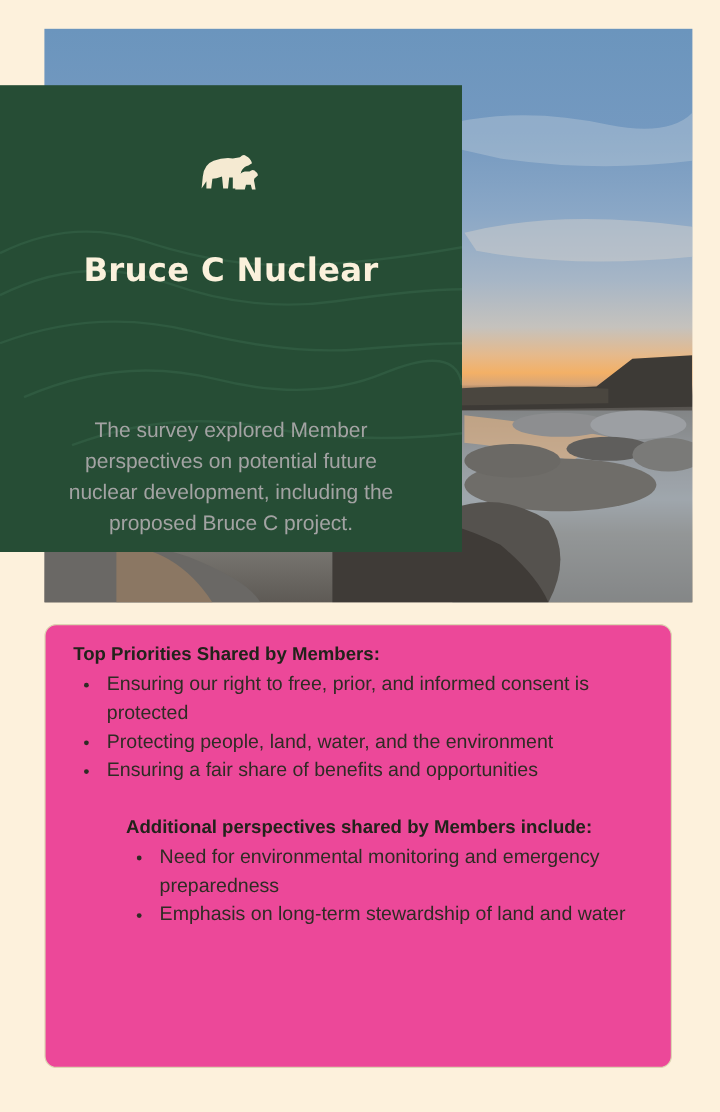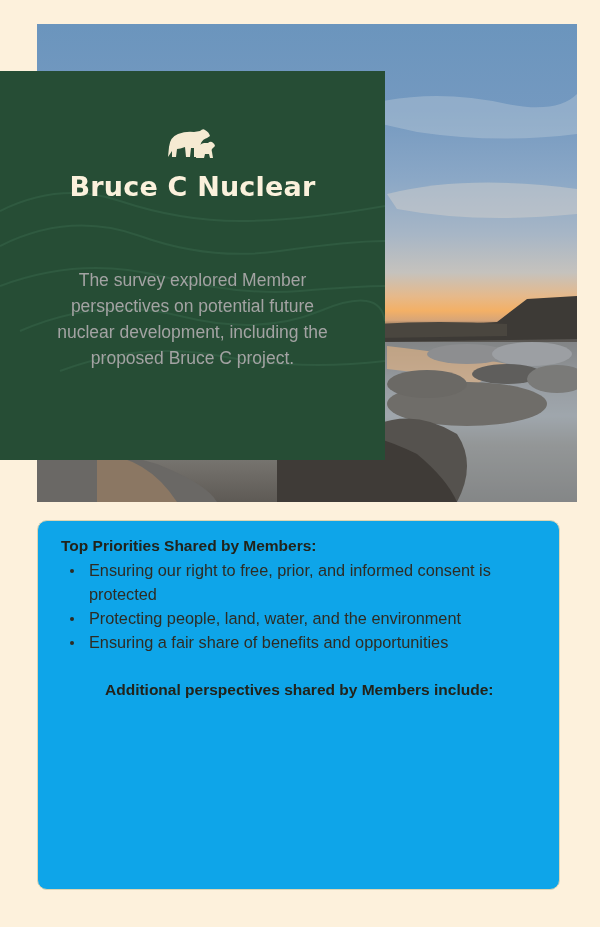--- a/index.html
+++ b/index.html
@@ -12,37 +12,37 @@
       background: linear-gradient(180deg,
         #6b95bd 0%, #7499c0 18%, #8aa7c6 32%, #a7b6c6 44%, #c5c2bd 52%,
         #e6b98a 57%, #f3b066 60%, #d7a578 62%, #4e4a45 64%, #6a6866 70%,
         #8a8d92 76%, #9aa1a8 82%, #7f7d78 88%, #5e5a55 100%);
     }
     .photo svg { position: absolute; left: 0; top: 0; }
 
     .panel {
       position: absolute; left: 0; top: 71px; width: 385px; height: 389px;
       background: #264d35; overflow: hidden;
-      display: flex; flex-direction: column; align-items: center;
+      display: flex; flex-direction: column; align-items: center; gap: 39px;
     }
     .panel .waves { position: absolute; left: 0; top: 0; pointer-events: none; }
     .bear { position: relative; margin-top: 56px; width: 54px; height: 32px; }
     .title {
       position: relative; margin-top: 10px; color: #fbf1dc;
       font-family: "DejaVu Sans", sans-serif; font-weight: bold;
       font-size: 27px; line-height: 36px; text-align: center; letter-spacing: 0.2px;
     }
     .desc {
       position: relative; margin-top: 62px; color: #a3a3a3;
       font-size: 17.5px; line-height: 26px; text-align: center; width: 300px;
     }
 
     .card {
       position: absolute; left: 37px; top: 520px; width: 523px; height: 370px;
-      background: #0ea5e9; border: 1px solid #ddd5b2; border-radius: 10px;
+      background: #ec4899; border: 1px solid #ddd5b2; border-radius: 10px;
       padding: 13px 20px 0 23px; color: #2b2a22;
     }
     .card h3 { font-size: 15.5px; font-weight: bold; line-height: 24px; color: #22231b; }
     .card ul { list-style: none; margin-left: 28px; }
     .card li { position: relative; font-size: 16.3px; line-height: 24px; color: #2e2c24; }
     .card li::before {
       content: ""; position: absolute; left: -19px; top: 11px;
       width: 4px; height: 4px; border-radius: 50%; background: #2e2c24;
     }
     .section2 { margin-top: 24px; margin-left: 44px; }
@@ -102,15 +102,17 @@
     <h3>Top Priorities Shared by Members:</h3>
     <ul>
       <li>Ensuring our right to free, prior, and informed consent is protected</li>
       <li>Protecting people, land, water, and the environment</li>
       <li>Ensuring a fair share of benefits and opportunities</li>
     </ul>
   </div>
   <div class="section2">
     <h3>Additional perspectives shared by Members include:</h3>
     <ul>
+      <li>Need for environmental monitoring and emergency preparedness</li>
+      <li>Emphasis on long-term stewardship of land and water</li>
     </ul>
   </div>
 </div>
 
 </body></html>

